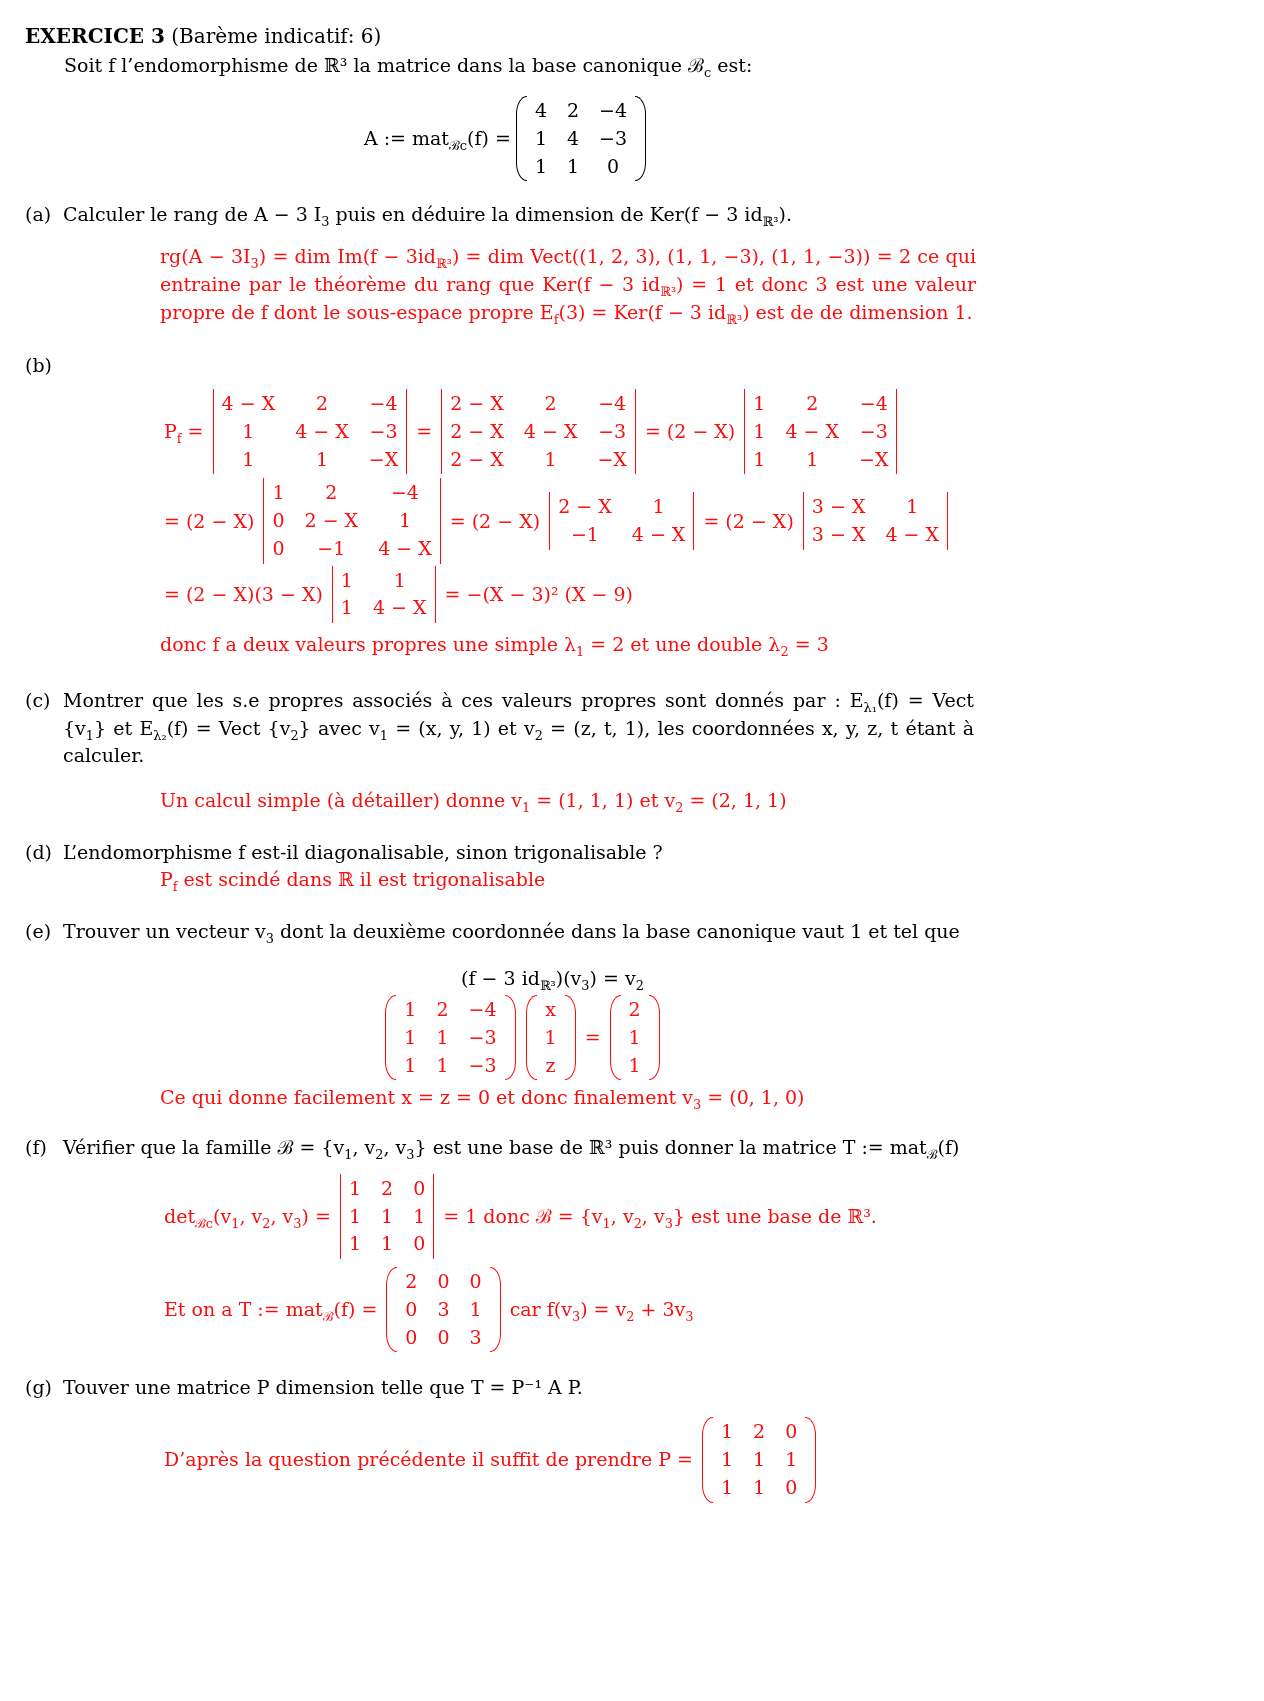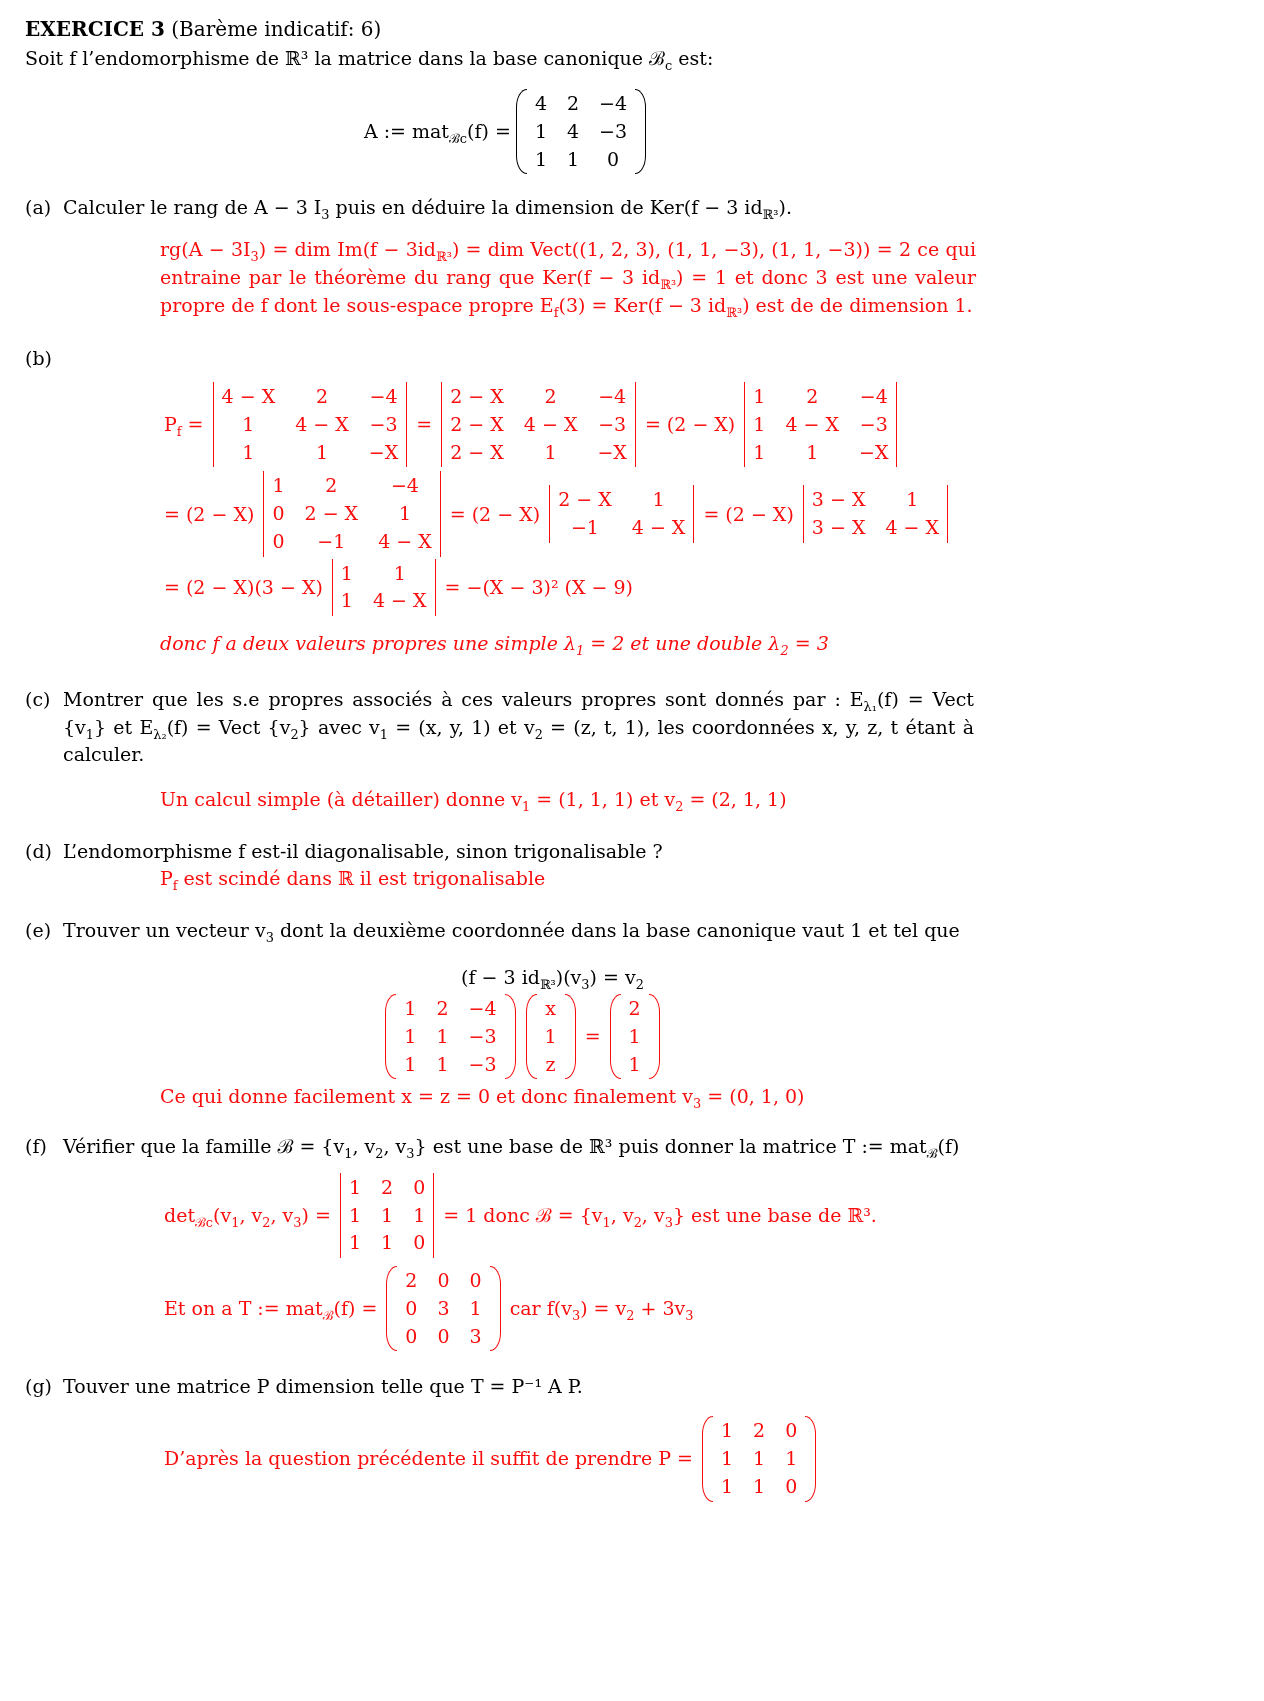--- a/index.html
+++ b/index.html
@@ -3,24 +3,24 @@
 <meta charset="utf-8">
 <style>
   * { box-sizing: border-box; }
   html, body { margin: 0; padding: 0; }
   body {
     width: 1264px; height: 1701px; overflow: hidden;
     background: #ffffff; color: #000000;
     font-family: "DejaVu Serif", "Liberation Serif", serif;
     font-size: 19px; line-height: 1.42;
   }
-  .page { padding: 15px 0 0 25px; width: 1080px; }
+  .page { padding: 22px 0 0 25px; width: 1080px; }
   .bold { font-weight: 700; }
   .title-line { font-size: 20px; }
-  .intro { margin-top: 2px; }
+  .intro { margin-top: 2px; margin-left: 39px; }
   sub { font-size: 68%; line-height: 1; }
 
   
   .display-eq { display: flex; justify-content: center; align-items: center; margin-top: 16px; margin-right: 90px; }
   .center-line { text-align: center; margin-top: 16px; }
   .eq-text { white-space: nowrap; }
 
   
   .item { display: flex; padding-right: 106px; }
   .item-label { flex: none; width: 38px; }
@@ -44,21 +44,21 @@
   .dmat > .bracket-l { width: 0; border-left: 1.7px solid currentColor; }
   .dmat > .bracket-r { width: 0; border-right: 1.7px solid currentColor; }
 
   
   .mt-a   { margin-top: 20px; }
   .mt-ansa{ margin-top: 14px; }
   .mt-b   { margin-top: 26px; }
   .mt-d1  { margin-top: 10px; }
   .mt-d2  { margin-top: 4px; }
   .mt-d3  { margin-top: 2px; }
-  .mt-con { margin-top: 14px; font-style: italic; }
+  .mt-con { margin-top: 8px; }
   .mt-c   { margin-top: 28px; }
   .mt-ansc{ margin-top: 18px; }
   .mt-d   { margin-top: 24px; }
   .mt-ansd{ margin-top: 16px; }
   .mt-e   { margin-top: 24px; }
   .mt-eeq { margin-top: 20px; }
   .mt-pos { margin-top: 14px; }
   .mt-emat{ margin-top: 2px; }
   .mt-econ{ margin-top: 4px; }
   .mt-f   { margin-top: 22px; }

